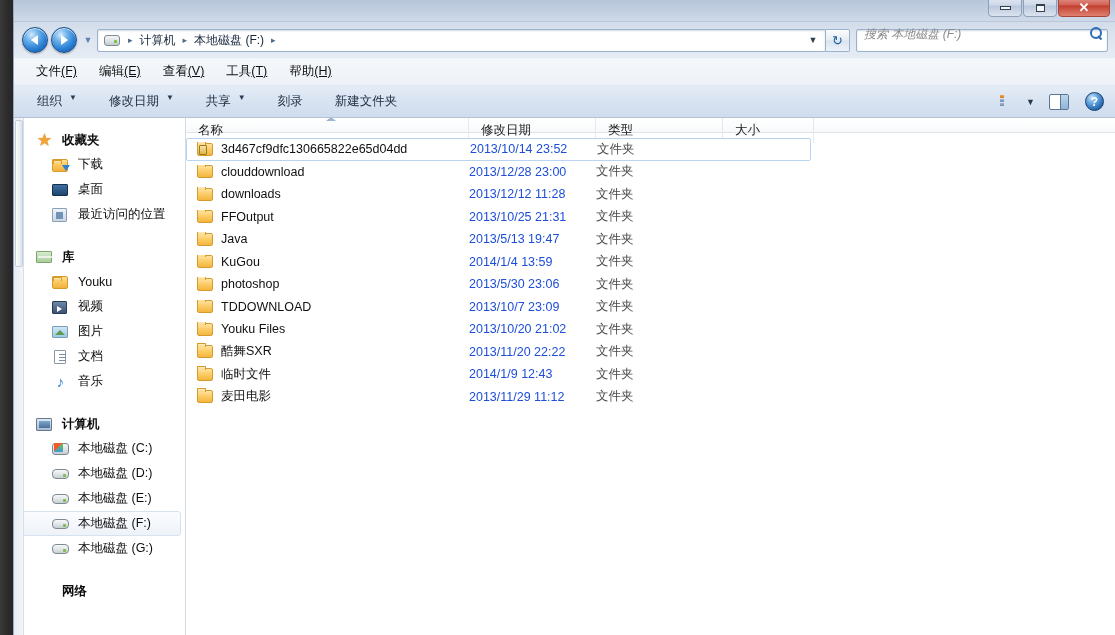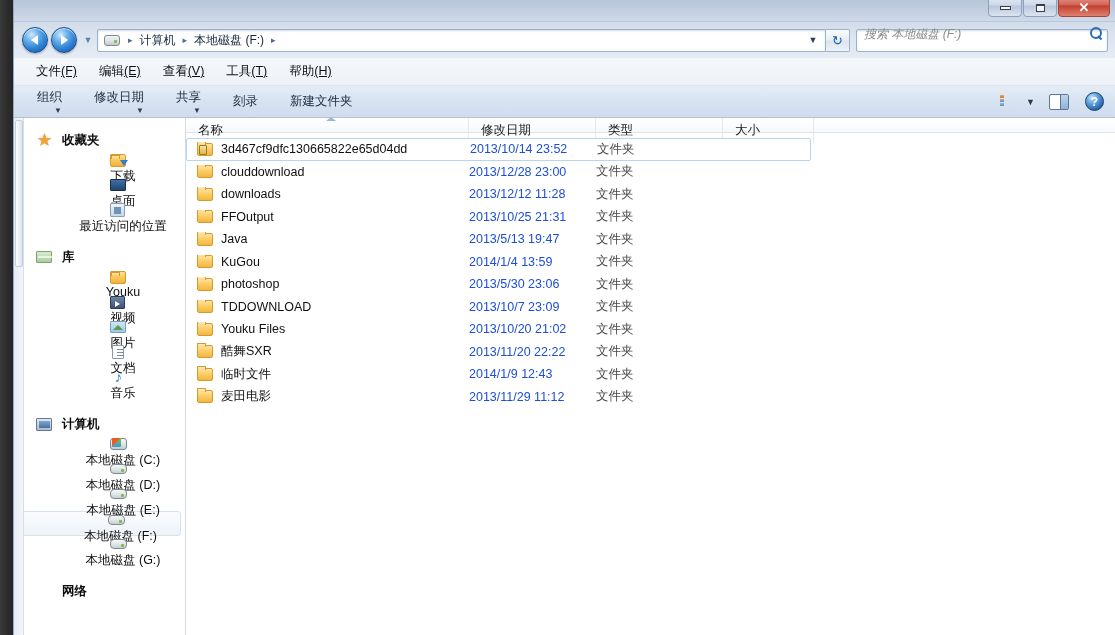--- a/index.html
+++ b/index.html
@@ -271,24 +271,23 @@
     display: flex;
     align-items: center;
     padding-left: 14px;
   }
   .tbtn {
     font-size: 12.5px;
     color: #1a2a3d;
     padding: 4px 9px;
     margin-right: 14px;
     display: flex;
-    align-items: flex-end;
+    align-items: flex-start;
     white-space: nowrap;
     border-radius: 3px;
-    flex-direction: column;
   }
   .tbtn .caret {
     font-size: 8px;
     margin-left: 7px;
     color: #2b3d55;
   }
   .toolbar-right {
     margin-left: auto;
     display: flex;
     align-items: center;
@@ -375,21 +374,20 @@
     color: #0d0d0d;
     font-weight: bold;
   }
   .nav-child {
     display: flex;
     align-items: center;
     height: 25px;
     padding-left: 38px;
     font-size: 12.5px;
     color: #0d0d0d;
-    flex-direction: column;
   }
   .nav-child.selected {
     background: linear-gradient(to bottom, #fbfcfe 0%, #eef3f9 100%);
     border: 1px solid #d6e2ef;
     border-radius: 3px;
     margin: 0 4px 0 3px;
     padding-left: 34px;
     height: 25px;
   }
   .nav-spacer { height: 16px; }

